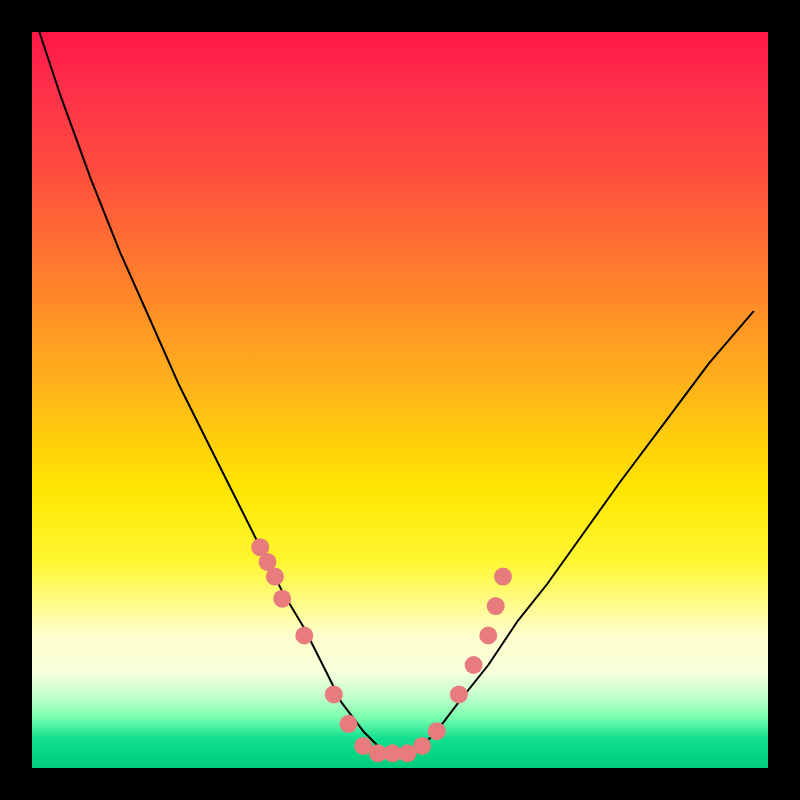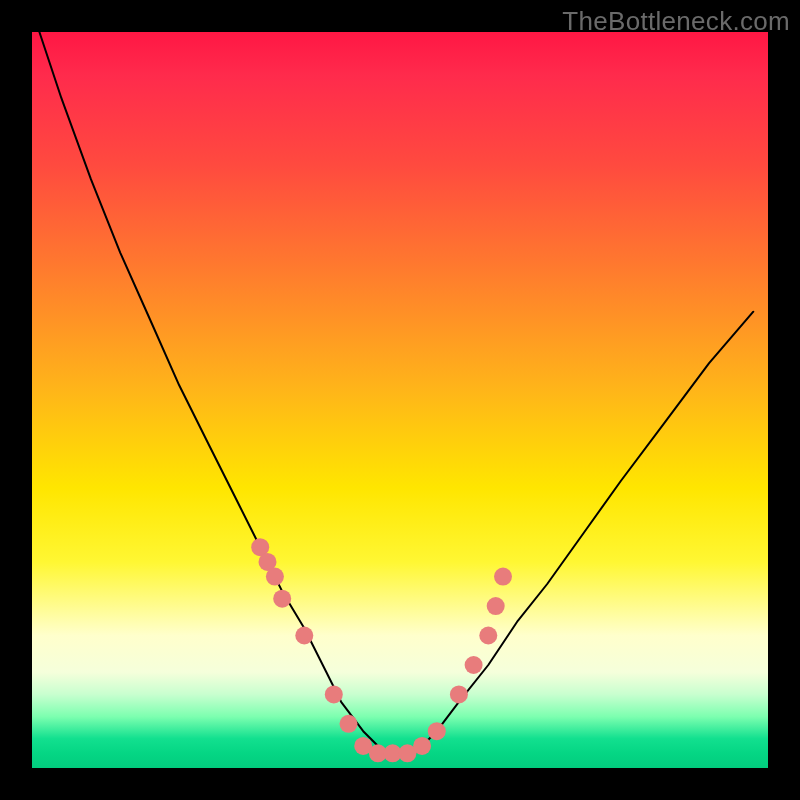--- a/index.html
+++ b/index.html
@@ -84,14 +84,13 @@
           <circle cx="404.8" cy="699.2" r="9" fill="#e87c7c"></circle>
           <circle cx="426.9" cy="662.4" r="9" fill="#e87c7c"></circle>
           <circle cx="441.6" cy="633.0" r="9" fill="#e87c7c"></circle>
           <circle cx="456.3" cy="603.5" r="9" fill="#e87c7c"></circle>
           <circle cx="463.7" cy="574.1" r="9" fill="#e87c7c"></circle>
           <circle cx="471.0" cy="544.6" r="9" fill="#e87c7c"></circle>
         </g>
     </svg>
   </div>
 
-  <div class="watermark">TheBottleneck.com</div>
 </div>
 
 </body></html>

